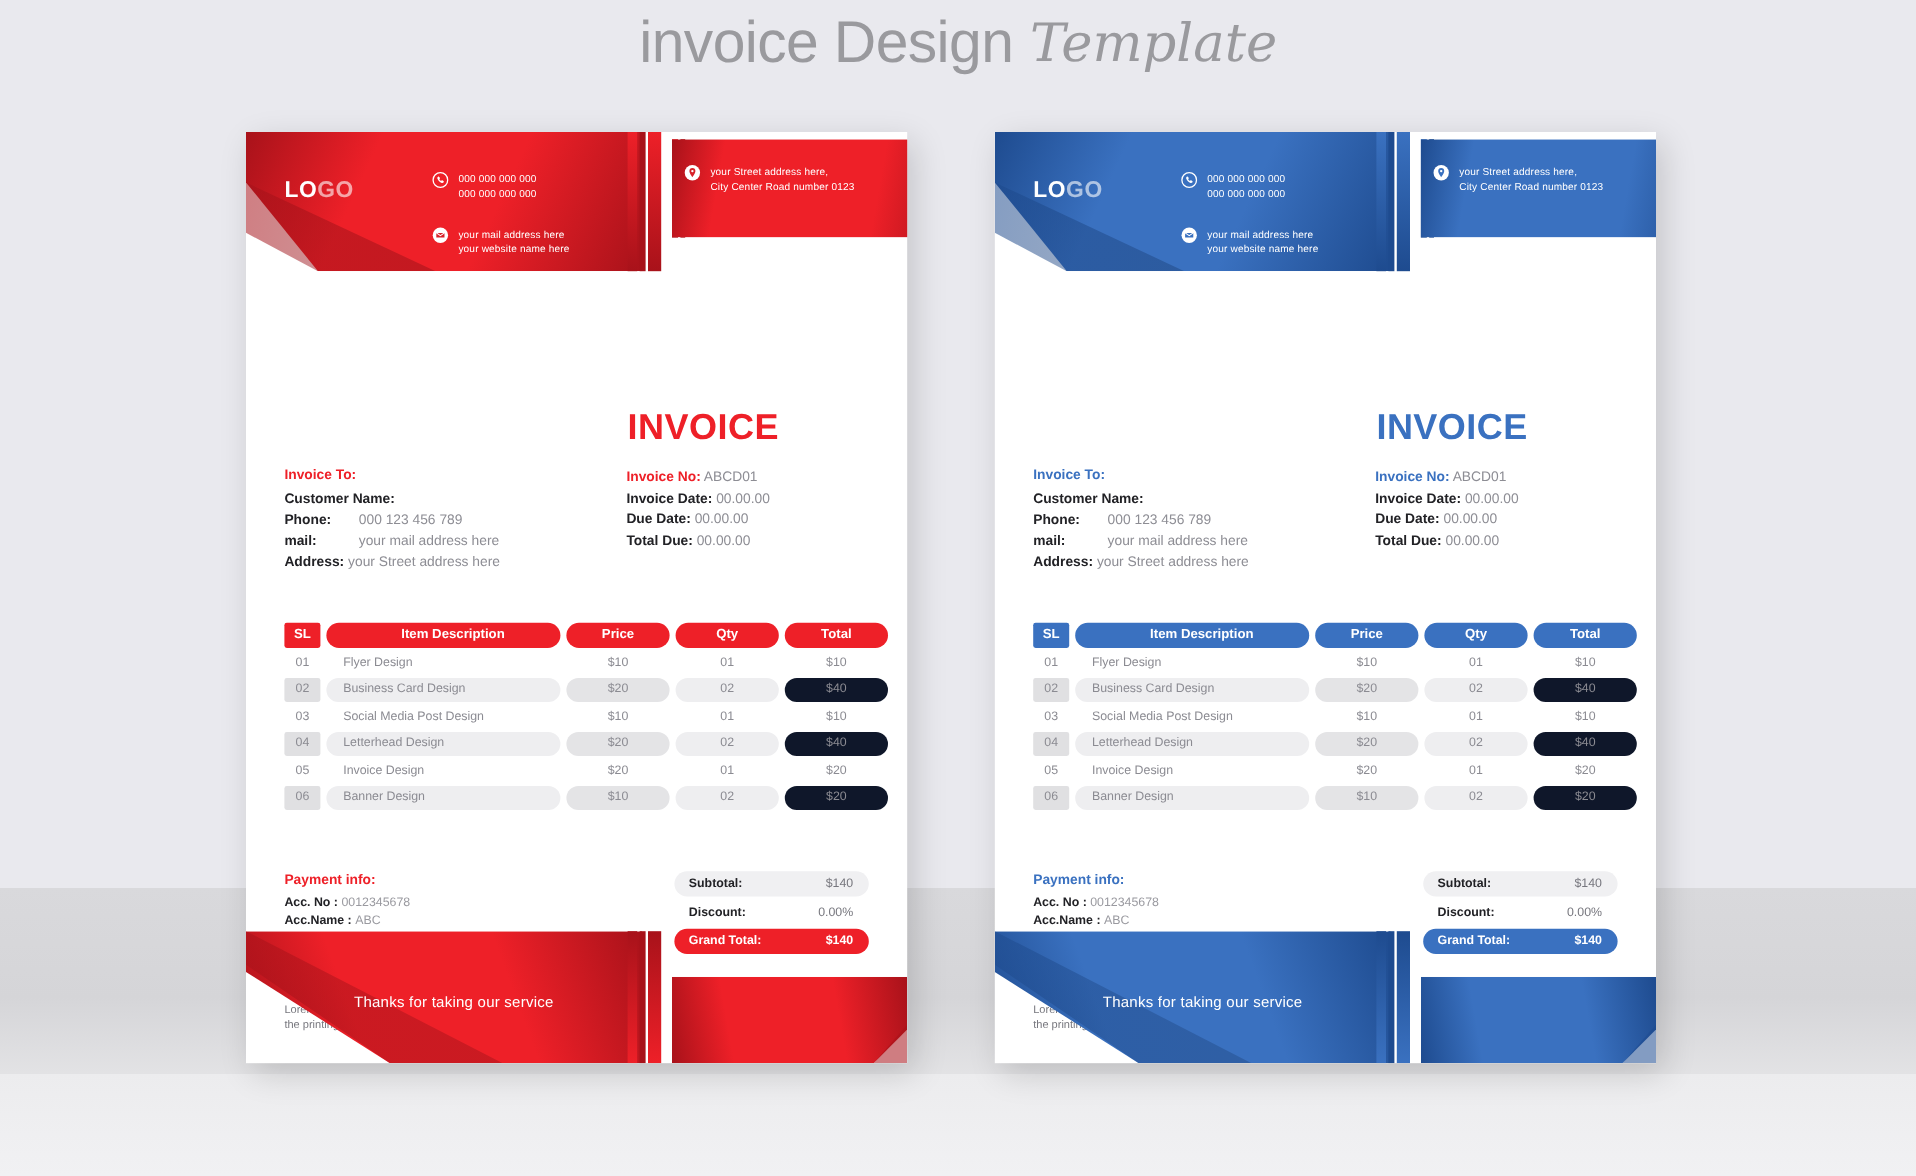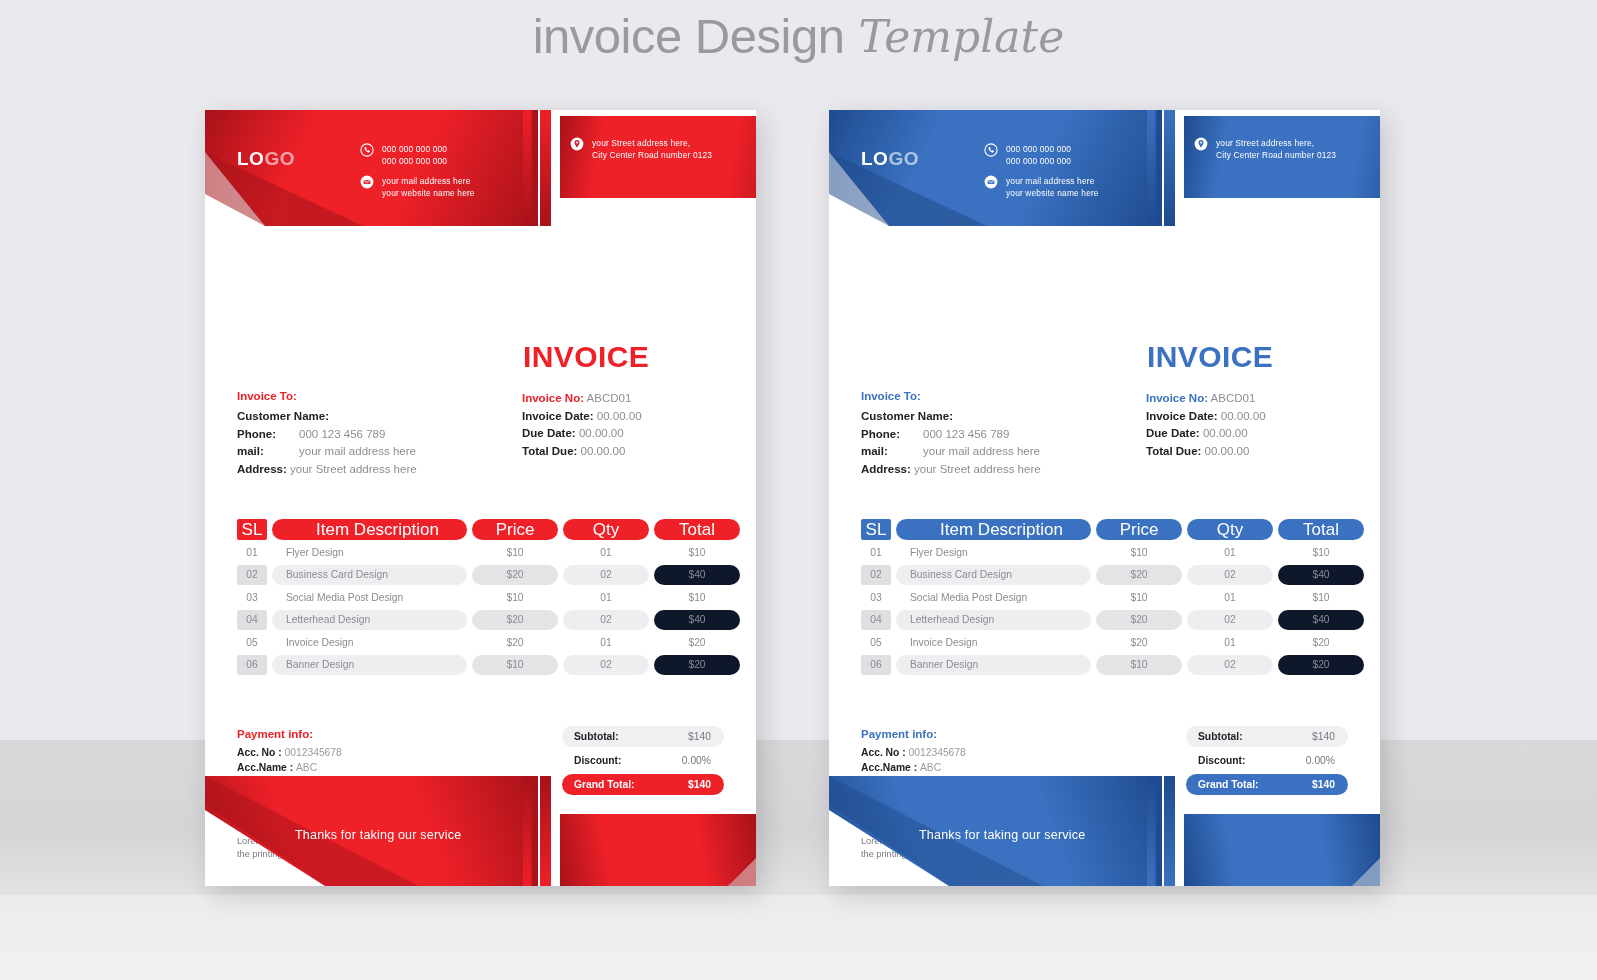--- a/index.html
+++ b/index.html
@@ -93,21 +93,21 @@
 
   .logo {
     position: absolute; left: 32px; top: 38px;
     font-size: 19px; font-weight: 700; letter-spacing: .5px;
   }
   .logo .lo { color: #ffffff; }
   .logo .go { color: rgba(255,255,255,.60); }
 
   .hdr-contact { position: absolute; left: 155px; top: 34px; }
   .hdr-addr    { position: absolute; left: 10px; top: 22px; }
-  .c-row { display: flex; align-items: flex-start; margin-bottom: 9px; }
+  .c-row { display: flex; align-items: flex-start; margin-bottom: 23px; }
   .c-row:last-child { margin-bottom: 0; }
   .c-txt {
     color: #ffffff; font-size: 8.4px; line-height: 11.5px;
     margin-left: 8px; white-space: nowrap; letter-spacing: .15px;
   }
   .ico { width: 14px; height: 14px; flex: 0 0 14px; margin-top: -1px; }
 
   
   .body-wrap { position: absolute; left: 0; top: 116px; width: 551px; }
 
@@ -121,21 +121,21 @@
 
   .lbl-accent { font-size: 11.5px; font-weight: 700; margin-bottom: 6px; }
   .kv { font-size: 11.5px; line-height: 17.5px; white-space: nowrap; color: #2b2b2f; }
   .kv b { font-weight: 700; color: #222226; }
   .kv .v { color: #8d8d94; font-weight: 400; }
   .kv .w1 { display: inline-block; min-width: 62px; }
 
   
   .tbl { position: absolute; left: 32px; top: 292px; width: 487px; }
   .trow { display: flex; align-items: center; height: 21.5px; margin-bottom: 0px; }
-  .thead .cell { color: #fff; font-size: 17px; font-weight: 400; height: 21.5px; line-height: 21.5px; }
+  .thead .cell { color: #fff; font-size: 11px; font-weight: 700; height: 21.5px; line-height: 21.5px; }
   .thead { height: 23px; }
   .cell { text-align: center; font-size: 10.3px; color: #8b8b92; height: 20px; line-height: 20px; }
   .c-sl    { width: 30px;  flex: 0 0 30px; }
   .c-desc  { width: 195px; flex: 0 0 195px; text-align: left; padding-left: 14px; }
   .c-price { width: 86px;  flex: 0 0 86px; }
   .c-qty   { width: 86px;  flex: 0 0 86px; }
   .c-total { width: 86px;  flex: 0 0 86px; }
   .thead .c-sl    { border-radius: 2px; }
   .thead .c-desc  { border-radius: 11px; margin-left: 5px; text-align: center; padding-left: 16px; }
   .thead .c-price { border-radius: 11px; margin-left: 5px; }

